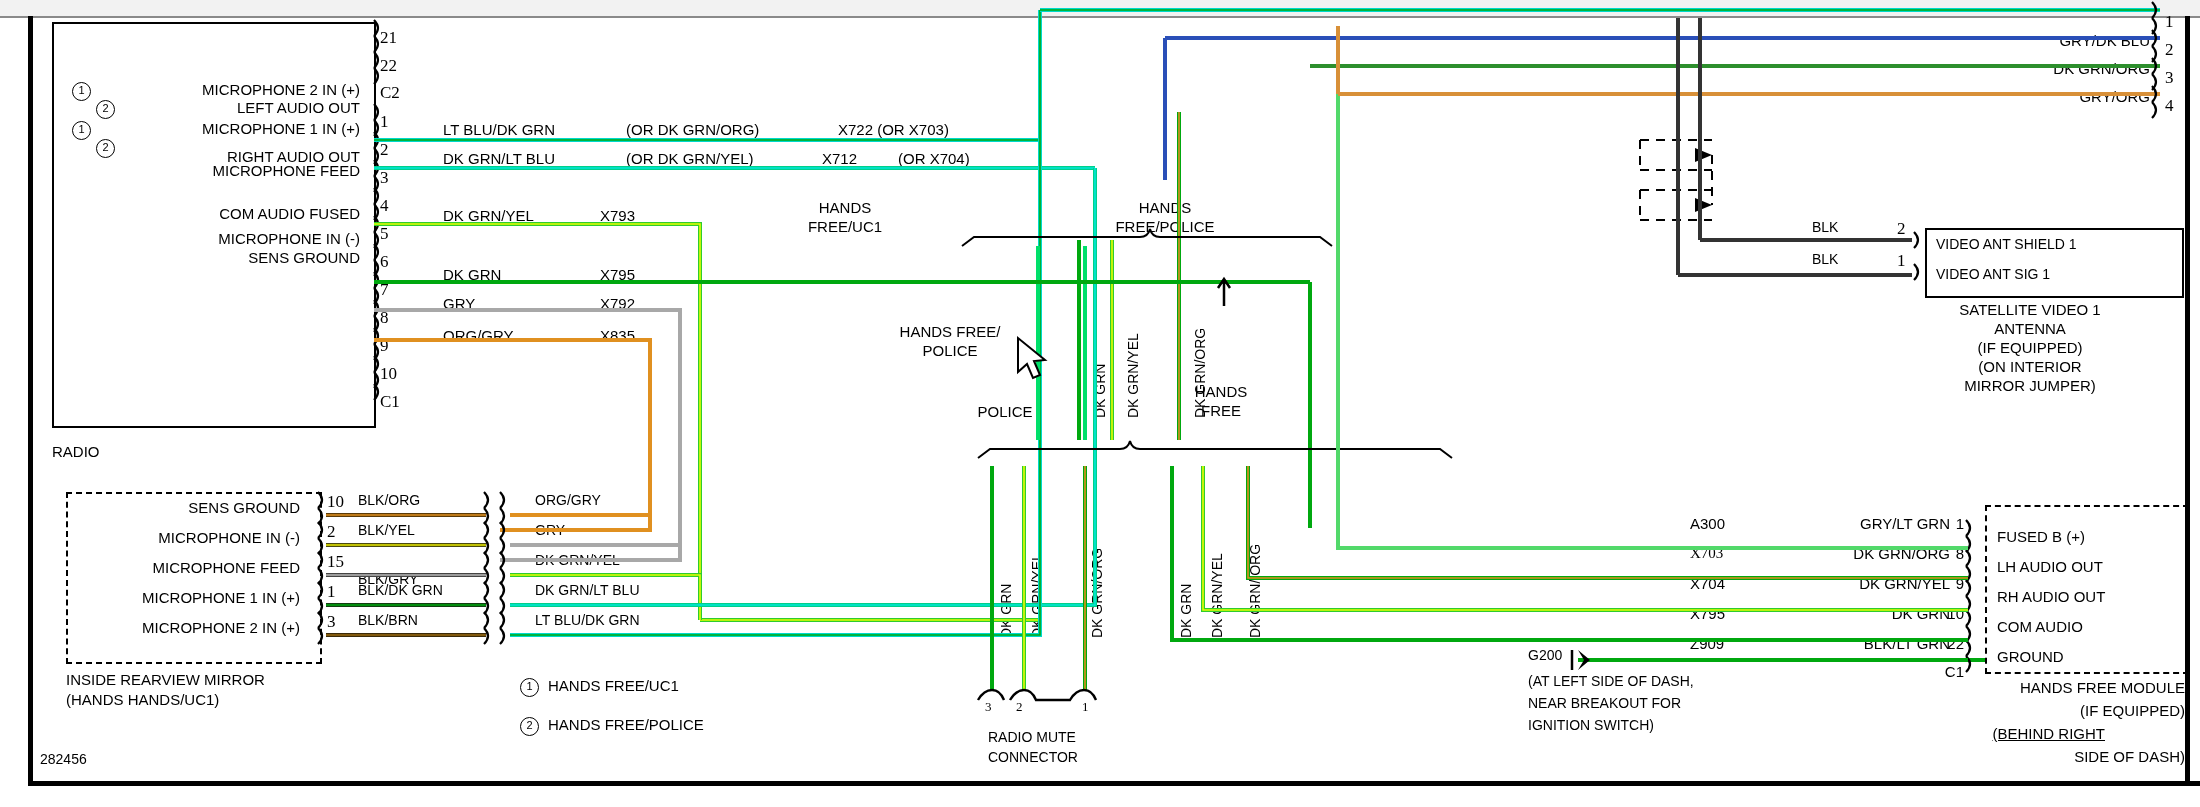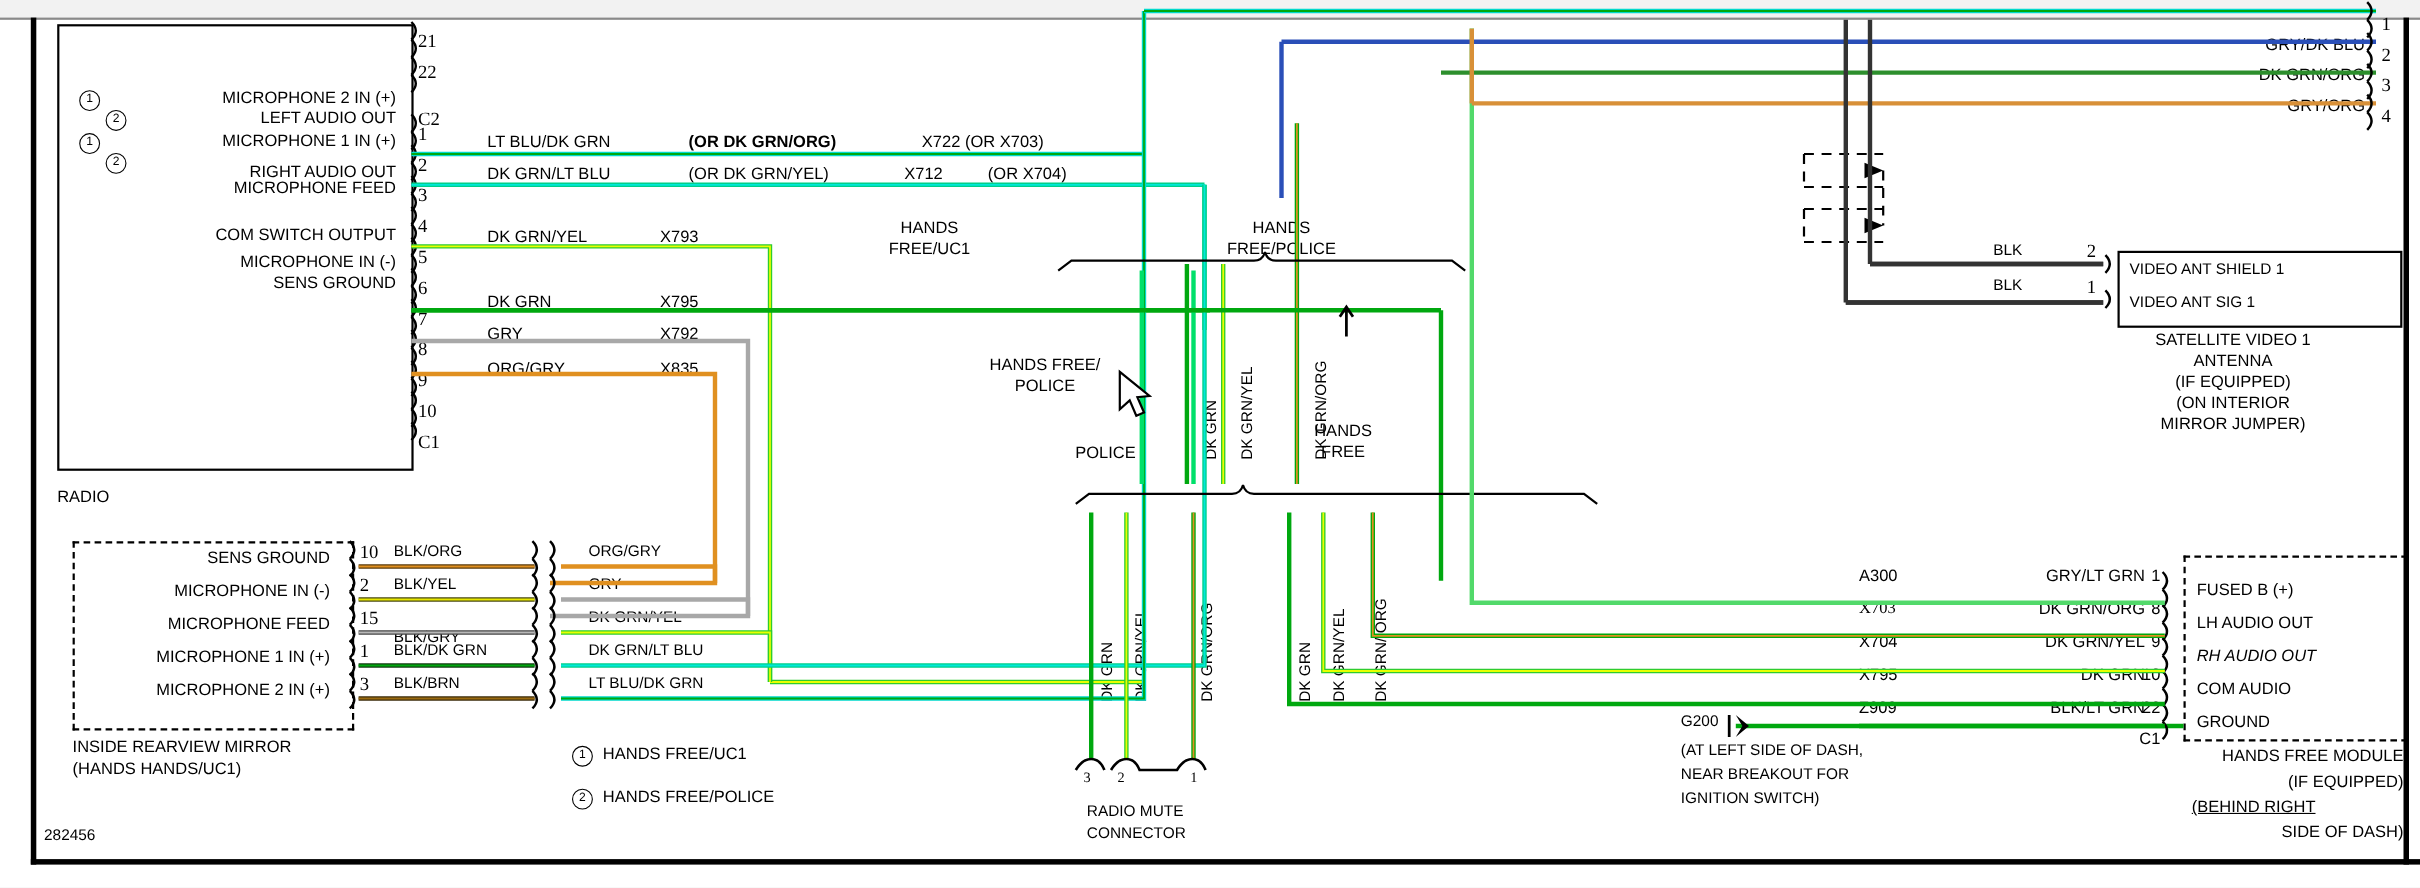--- a/index.html
+++ b/index.html
@@ -34,52 +34,52 @@
 
   <div id="topbar"></div>
   <div id="frame-left"></div>
   <div id="frame-bottom"></div>
   <div id="frame-right"></div>
 
   <div class="box" style="left:52px;top:22px;width:320px;height:402px;"></div>
 
   <div class="pin" style="left:380px;top:28px;">21</div>
   <div class="pin" style="left:380px;top:56px;">22</div>
-  <div class="pin" style="left:380px;top:83px;margin-top:16px;">C2</div>
+  <div class="pin" style="left:380px;top:83px;">C2</div>
 
   <div class="pin" style="left:380px;top:112px;">1</div>
   <div class="pin" style="left:380px;top:140px;">2</div>
   <div class="pin" style="left:380px;top:168px;">3</div>
   <div class="pin" style="left:380px;top:196px;">4</div>
   <div class="pin" style="left:380px;top:224px;">5</div>
   <div class="pin" style="left:380px;top:252px;">6</div>
   <div class="pin" style="left:380px;top:280px;">7</div>
   <div class="pin" style="left:380px;top:308px;">8</div>
   <div class="pin" style="left:380px;top:336px;">9</div>
   <div class="pin" style="left:380px;top:364px;">10</div>
   <div class="pin" style="left:380px;top:392px;">C1</div>
 
   <div class="t rt" style="left:100px;top:82px;width:260px;">MICROPHONE 2 IN (+)</div>
   <div class="t rt" style="left:100px;top:100px;width:260px;">LEFT AUDIO OUT</div>
   <div class="t rt" style="left:100px;top:121px;width:260px;">MICROPHONE 1 IN (+)</div>
   <div class="t rt" style="left:100px;top:149px;width:260px;">RIGHT AUDIO OUT</div>
   <div class="t rt" style="left:100px;top:163px;width:260px;">MICROPHONE FEED</div>
-  <div class="t rt" style="left:100px;top:206px;width:260px;">COM SWITCH OUTPUT</div>
+  <div class="t rt" style="left:100px;top:206px;width:260px;">COM AUDIO FUSED</div>
   <div class="t rt" style="left:100px;top:231px;width:260px;">MICROPHONE IN (-)</div>
   <div class="t rt" style="left:100px;top:250px;width:260px;">SENS GROUND</div>
 
   <div class="circnum" style="left:72px;top:82px;">1</div>
   <div class="circnum" style="left:96px;top:100px;">2</div>
   <div class="circnum" style="left:72px;top:121px;">1</div>
   <div class="circnum" style="left:96px;top:139px;">2</div>
 
   <div class="t" style="left:52px;top:444px;">RADIO</div>
 
   <div class="t" style="left:443px;top:122px;">LT BLU/DK GRN</div>
-  <div class="t" style="left:626px;top:122px;font-weight:bold;">(OR DK GRN/ORG)</div>
+  <div class="t" style="left:626px;top:122px;">(OR DK GRN/ORG)</div>
   <div class="t" style="left:838px;top:122px;">X722 (OR X703)</div>
 
   <div class="t" style="left:443px;top:151px;">DK GRN/LT BLU</div>
   <div class="t" style="left:626px;top:151px;">(OR DK GRN/YEL)</div>
   <div class="t" style="left:822px;top:151px;">X712</div>
   <div class="t" style="left:898px;top:151px;">(OR X704)</div>
 
   <div class="t" style="left:443px;top:208px;">DK GRN/YEL</div>
   <div class="t" style="left:600px;top:208px;">X793</div>
 
@@ -206,21 +206,21 @@
 
   <div class="t rt" style="left:1930px;top:516px;width:34px;">1</div>
   <div class="t rt" style="left:1930px;top:546px;width:34px;">8</div>
   <div class="t rt" style="left:1930px;top:576px;width:34px;">9</div>
   <div class="t rt" style="left:1930px;top:606px;width:34px;">10</div>
   <div class="t rt" style="left:1930px;top:636px;width:34px;">22</div>
   <div class="t rt" style="left:1930px;top:664px;width:34px;">C1</div>
 
   <div class="t" style="left:1997px;top:529px;">FUSED B (+)</div>
   <div class="t" style="left:1997px;top:559px;">LH AUDIO OUT</div>
-  <div class="t" style="left:1997px;top:589px;font-style:italic;">RH AUDIO OUT</div>
+  <div class="t" style="left:1997px;top:589px;">RH AUDIO OUT</div>
   <div class="t" style="left:1997px;top:619px;">COM AUDIO</div>
   <div class="t" style="left:1997px;top:649px;">GROUND</div>
 
   <div class="t rt" style="left:1870px;top:680px;width:315px;">HANDS FREE MODULE</div>
   <div class="t rt" style="left:1870px;top:703px;width:315px;">(IF EQUIPPED)</div>
   <div class="t rt" style="left:1790px;top:726px;width:315px;text-decoration:underline;">(BEHIND RIGHT</div>
   <div class="t rt" style="left:1870px;top:749px;width:315px;">SIDE OF DASH)</div>
 
   <svg class="ov" viewBox="0 0 2200 807">
     <g stroke-linecap="butt" fill="none">

